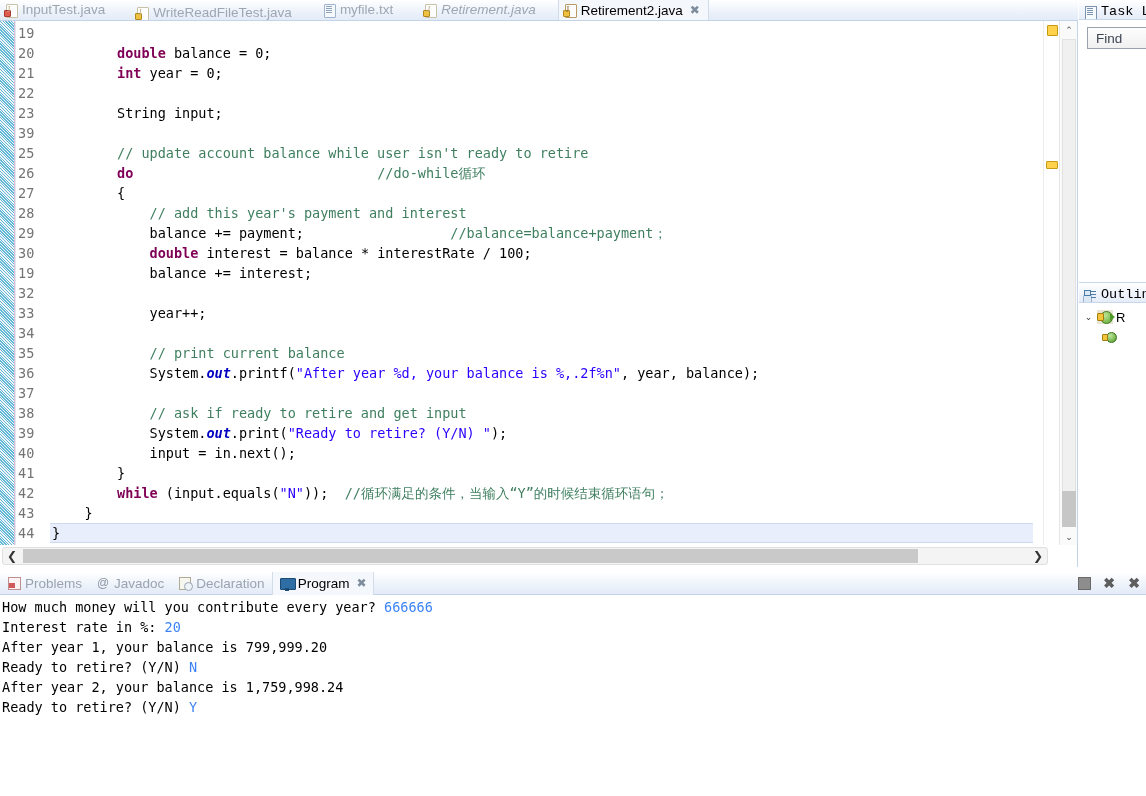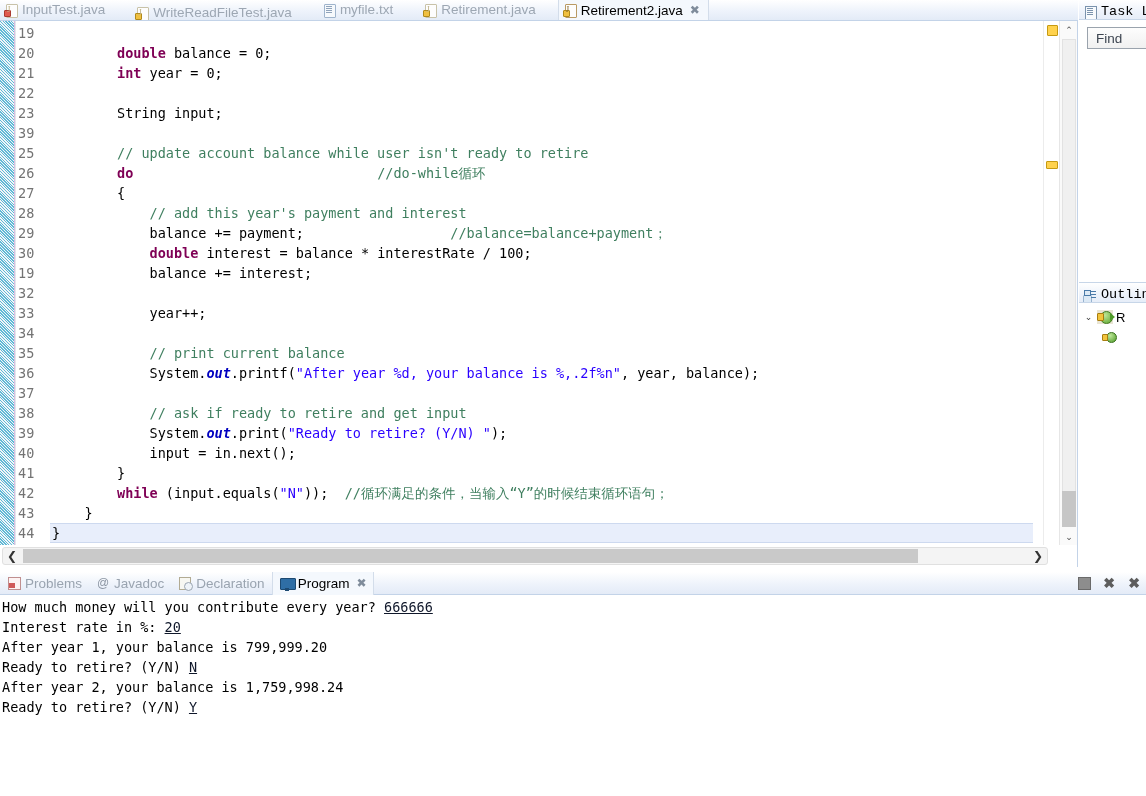--- a/index.html
+++ b/index.html
@@ -422,21 +422,21 @@
     border-bottom: 1px solid #efefef;
   }
   #console-out {
     font-family: "DejaVu Sans Mono", monospace;
     font-size: 13.5px;
     color: #000;
     padding: 2px 0 0 2px;
     white-space: pre;
     line-height: 20px;
   }
-  .inp { color: #0f172a; text-decoration: underline; }
+  .inp { color: #3b82f6; }
 </style>
 </head>
 <body>
 
 <div id="app">
 
   <div id="tabbar">
       <div class="etab" style="margin-left: 0px;">
         <span class="tabicon ic-java">
           <span class="badge"></span>
@@ -446,21 +446,21 @@
       <div class="etab" style="margin-left: 18px; align-items: flex-end;">
         <span class="tabicon ic-java">
           <span class="badge lock"></span>
         </span>
         <span>WriteReadFileTest.java</span>
       </div>
       <div class="etab" style="margin-left: 18px;">
         <span class="tabicon ic-txt"></span>
         <span>myfile.txt</span>
       </div>
-      <div class="etab" style="margin-left: 18px;">
+      <div class="etab" style="margin-left: 18px; font-style: italic;">
         <span class="tabicon ic-java">
           <span class="badge lock"></span>
         </span>
         <span>Retirement.java</span>
       </div>
       <div class="etab active" style="margin-left: 14px;">
         <span class="tabicon ic-java main">
           <span class="badge lock"></span>
         </span>
         <span>Retirement2.java</span>

